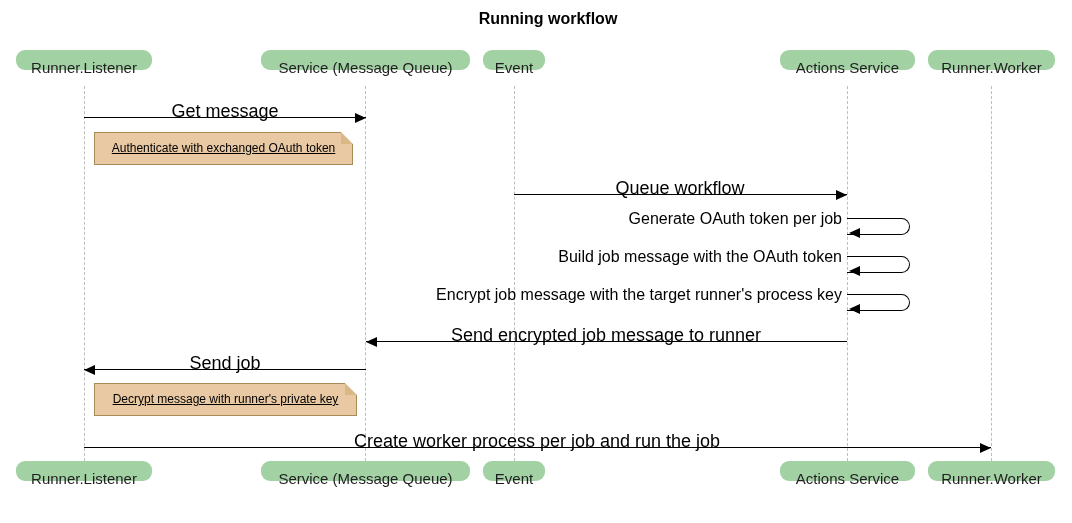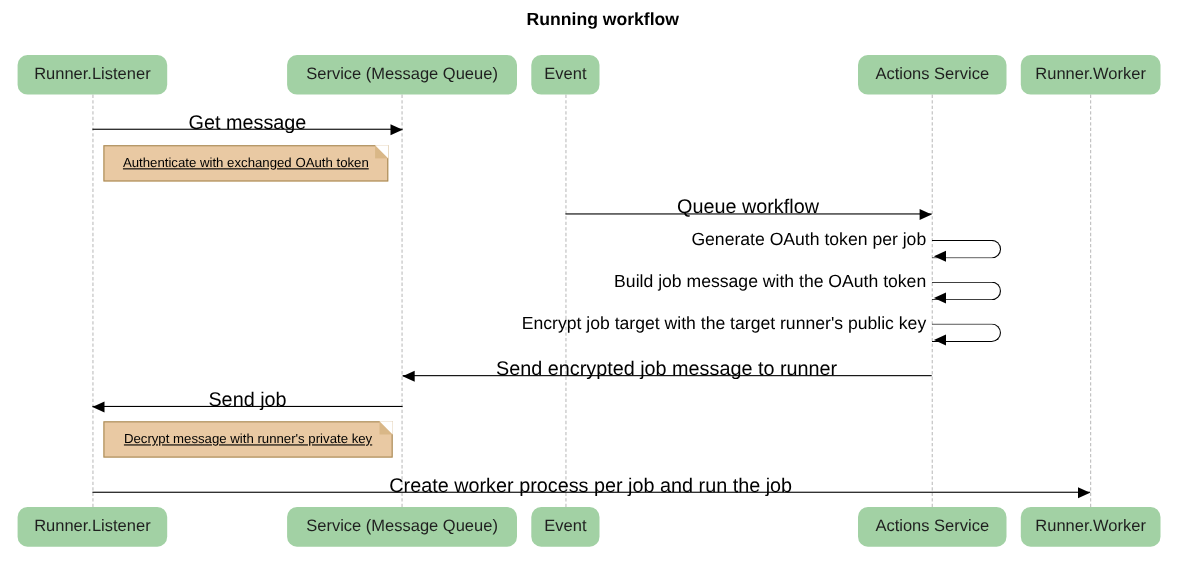--- a/index.html
+++ b/index.html
@@ -10,21 +10,21 @@
   html,body{margin:0;padding:0;background:#fff;}
   .canvas{
     position:relative;width:1072px;height:523px;background:var(--bg);
     font-family:"Liberation Sans",sans-serif;color:var(--text);overflow:hidden;
   }
   .title{
     position:absolute;left:0;top:10px;width:100%;text-align:center;
     font-size:16px;font-weight:bold;color:var(--text);margin-left:12px;
   }
   .actor{
-    position:absolute;height:36px;line-height:36px;border-radius:9px;
+    position:absolute;height:20px;line-height:36px;border-radius:9px;
     background:var(--actor-fill);color:var(--actor-text);
     text-align:center;font-size:15px;box-sizing:border-box;
   }
   .lifeline{
     position:absolute;top:86px;height:375px;width:0;
     border-left:1px dashed var(--lifeline);
   }
   .mline{
     position:absolute;height:0;border-top:1px solid var(--line);
   }
@@ -88,21 +88,21 @@
   <div class="arr arr-right" style="left:836px;top:189.5px"></div>
 
   <div class="mlabel-r" style="right:230px;top:210px">Generate OAuth token per job</div>
   <div class="loop" style="left:847px;top:218px"></div>
   <div class="arr arr-left" style="left:849px;top:228px"></div>
 
   <div class="mlabel-r" style="right:230px;top:248px">Build job message with the OAuth token</div>
   <div class="loop" style="left:847px;top:256px"></div>
   <div class="arr arr-left" style="left:849px;top:266px"></div>
 
-  <div class="mlabel-r" style="right:230px;top:286px">Encrypt job target with the target runner's public key</div>
+  <div class="mlabel-r" style="right:230px;top:286px">Encrypt job message with the target runner's process key</div>
   <div class="loop" style="left:847px;top:294px"></div>
   <div class="arr arr-left" style="left:849px;top:304px"></div>
 
   <div class="mlabel" style="left:606px;top:325px">Send encrypted job message to runner</div>
   <div class="mline" style="left:366px;top:341px;width:481px"></div>
   <div class="arr arr-left" style="left:366px;top:336.5px"></div>
 
   <div class="mlabel" style="left:225px;top:353px">Send job</div>
   <div class="mline" style="left:84px;top:369px;width:282px"></div>
   <div class="arr arr-left" style="left:84px;top:364.5px"></div>

